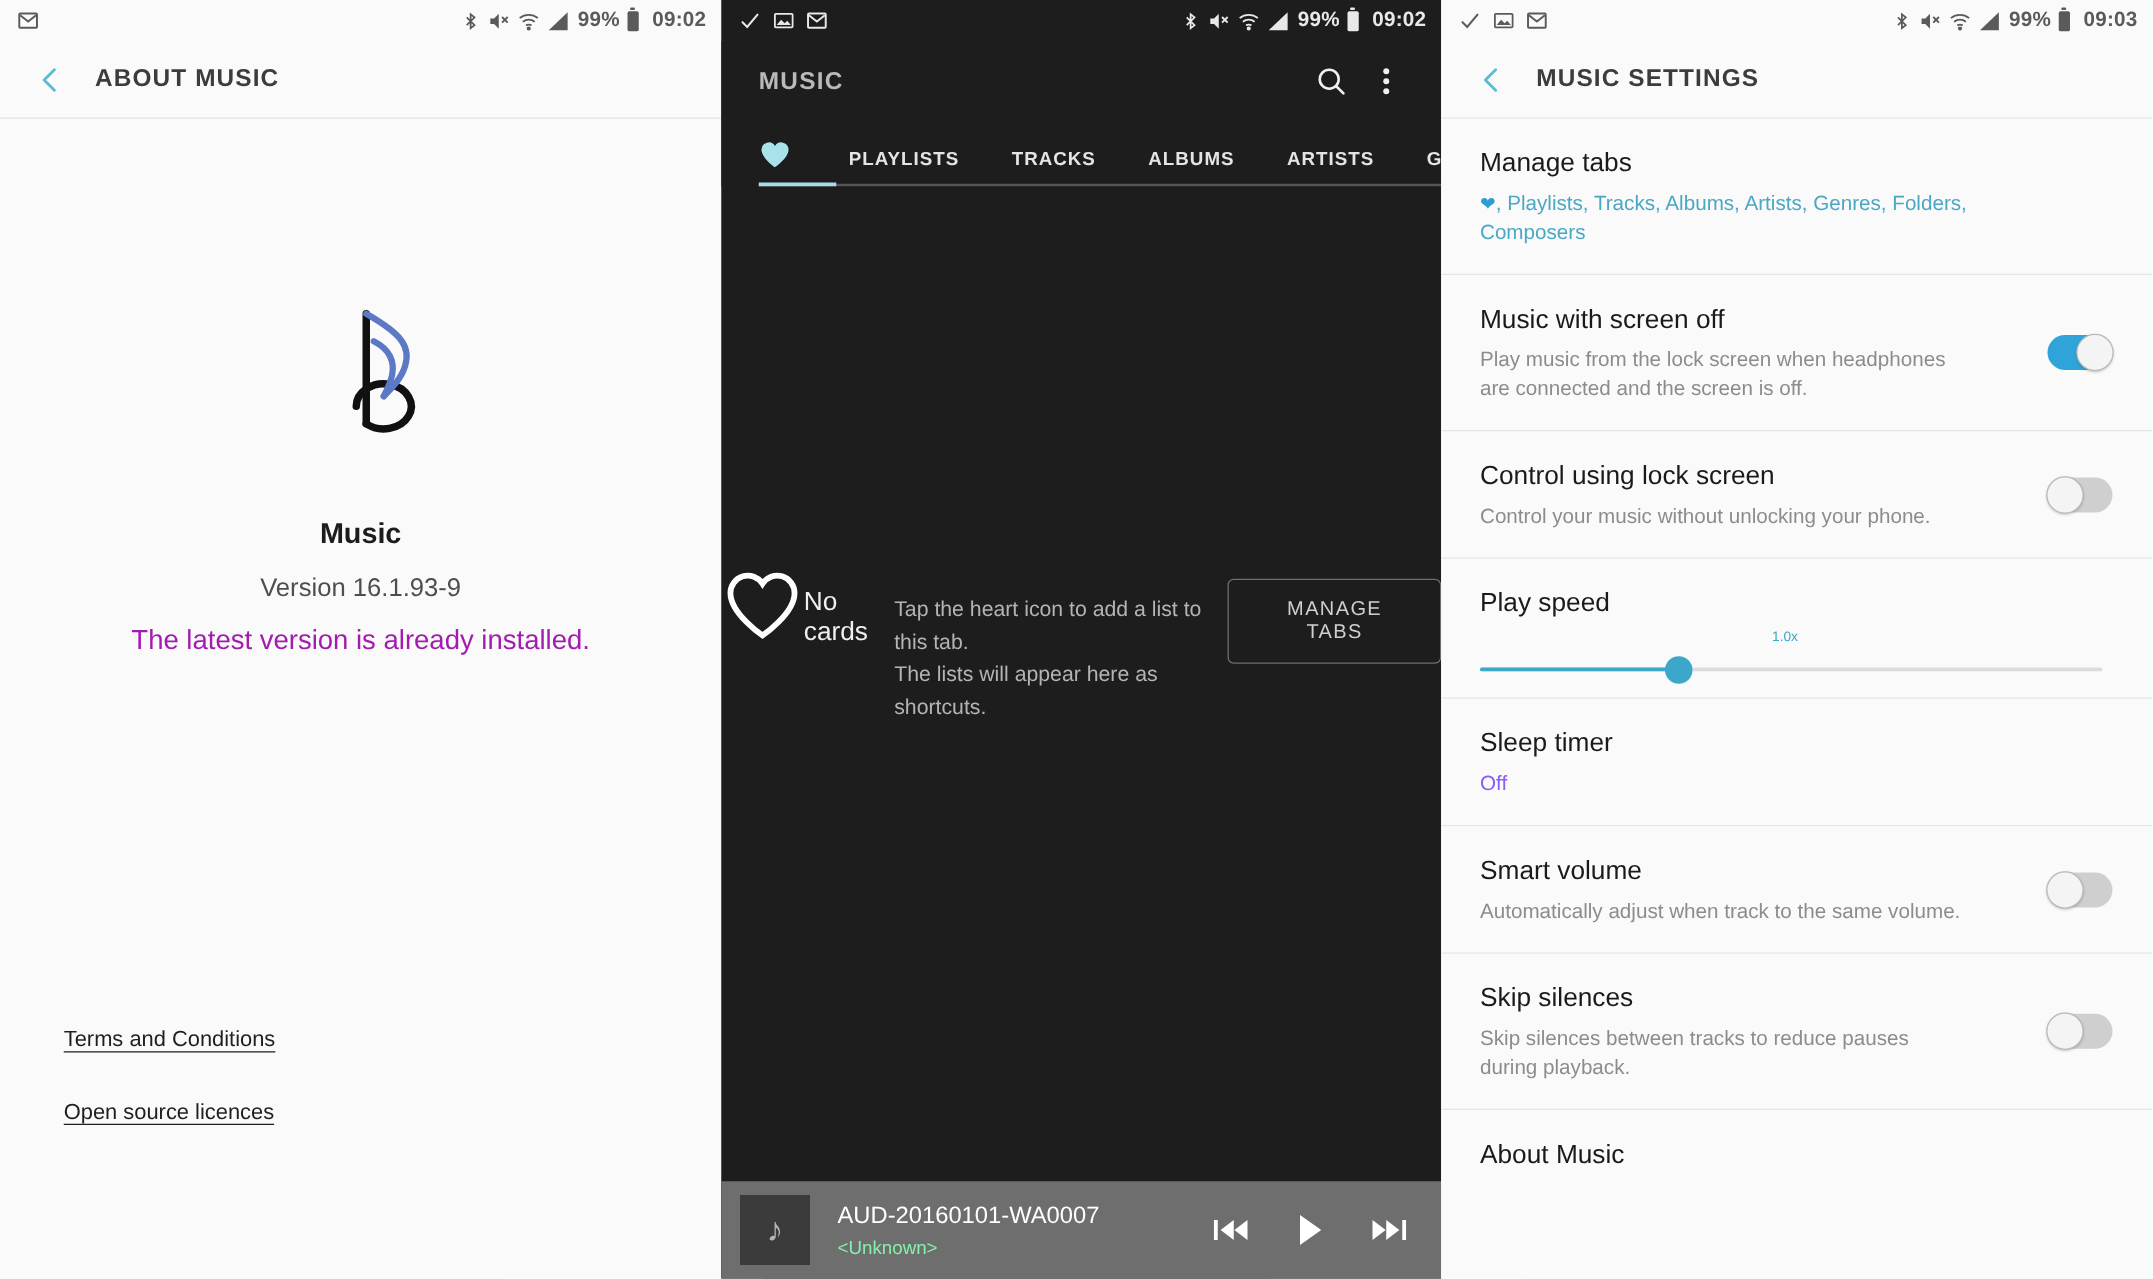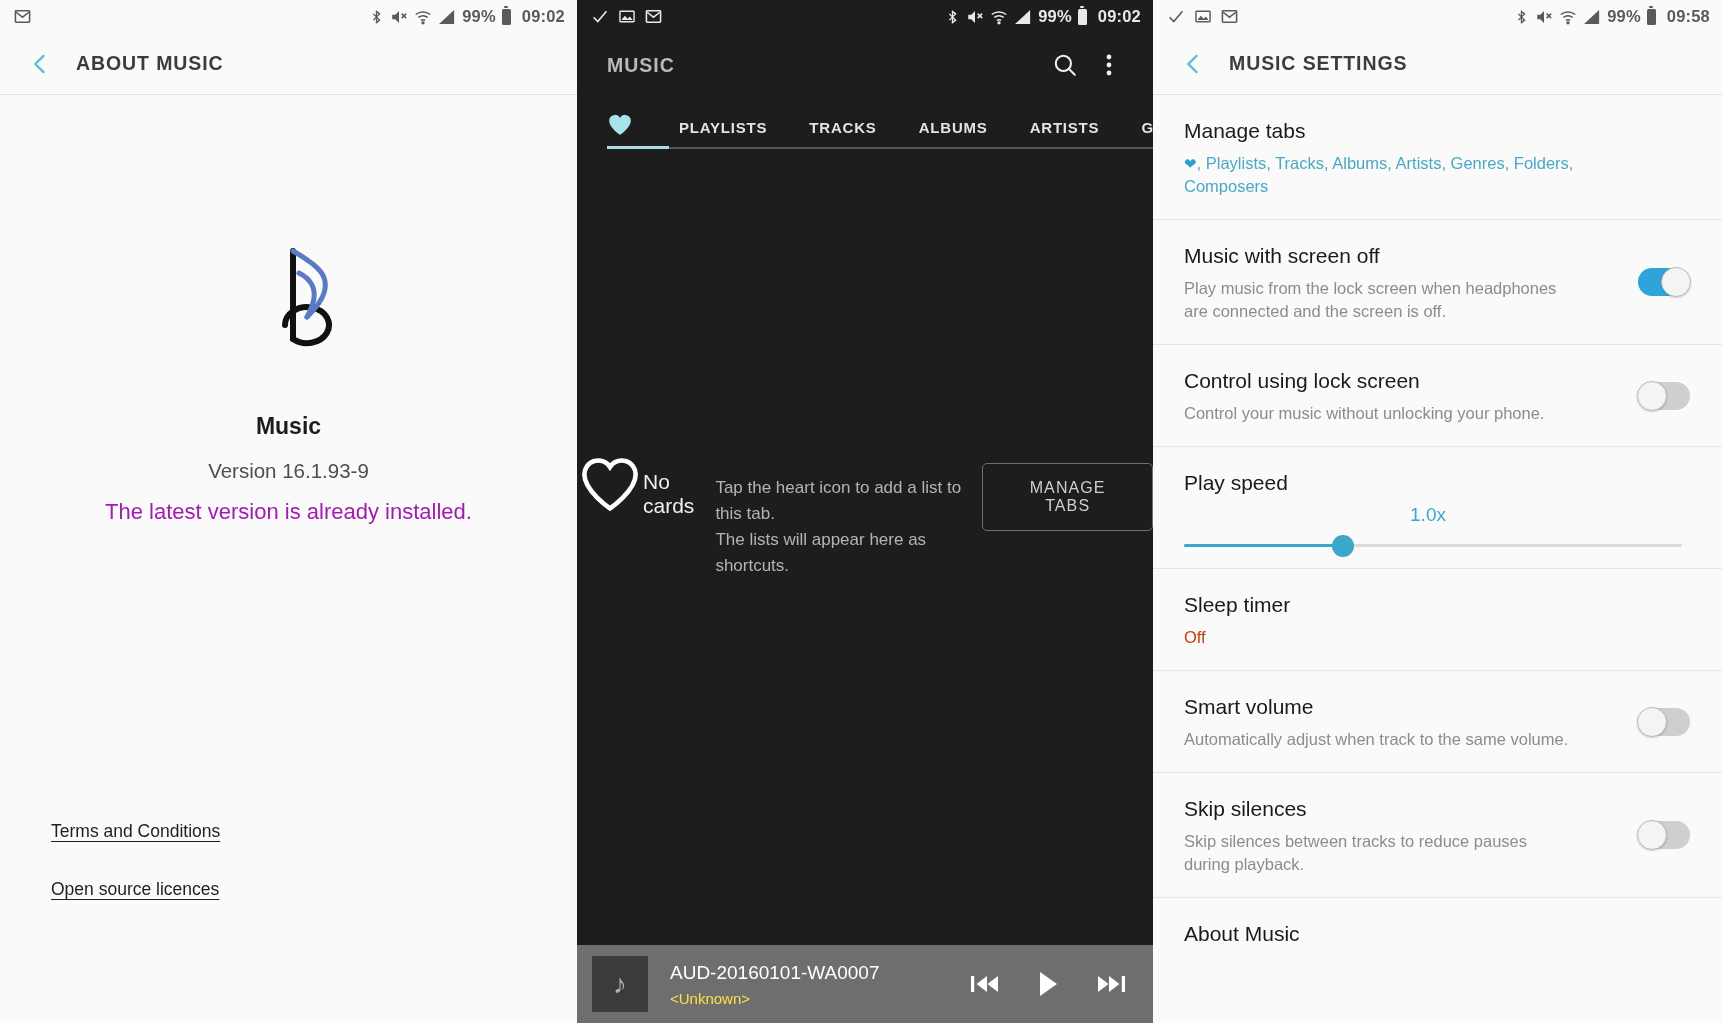--- a/index.html
+++ b/index.html
@@ -109,49 +109,49 @@
     position: absolute; left: 0; right: 0; bottom: 0; height: 78px;
     background: #6e6e6e; display: flex; align-items: center; padding: 0 22px 0 15px;
   }
   .pb-art {
     width: 56px; height: 56px; background: #3b3b3b;
     display: flex; align-items: center; justify-content: center;
     color: #b4b4b4; font-size: 27px; flex: 0 0 auto;
   }
   .pb-meta { margin-left: 22px; min-width: 0; }
   .pb-title { font-size: 19px; color: #ffffff; white-space: nowrap; }
-  .pb-sub { margin-top: 6px; font-size: 15px; color: #fde047; }
+  .pb-sub { margin-top: 6px; font-size: 15px; color: #86efac; }
   .pb-ctrls { margin-left: auto; display: flex; align-items: center; gap: 38px; padding-right: 6px; }
   .pb-btn { cursor: pointer; display: inline-flex; }
 
   
   .settings { background: #fafafa; height: calc(1023px - 33px); overflow: hidden; }
   .srow { padding: 22px 40px 21px 31px; border-bottom: 1px solid #e6e6e6; position: relative; }
   .srow:last-child { border-bottom: none; }
   .stitle { font-size: 21px; color: #1a1a1a; line-height: 27px; }
   .ssub { margin-top: 8px; font-size: 16.5px; color: #8c8c8c; line-height: 23px; padding-right: 110px; }
   .ssub.accent { color: #4aa8c4; padding-right: 30px; }
-  .ssub.accent2 { color: #c2410c; }
+  .ssub.accent2 { color: #8b5cf6; }
   .heartspan { color: #2c9fd0; font-size: 15px; }
 
   .toggle {
     position: absolute; right: 32px; top: 50%; transform: translateY(-50%);
     width: 52px; height: 28px; border-radius: 14px; cursor: pointer;
   }
   .toggle .track { position: absolute; inset: 0; border-radius: 14px; background: #cfcfcf; }
   .toggle .knob {
     position: absolute; top: -1px; left: -1px; width: 30px; height: 30px;
     border-radius: 50%; background: #f4f4f4; border: 1px solid #b9b9b9;
     box-shadow: 0 1px 2px rgba(0,0,0,.18);
   }
   .toggle.on .track { background: #2fa4da; }
   .toggle.on .knob { left: auto; right: -1px; }
 
   .slider-wrap { margin-top: 8px; }
-  .slider-val { text-align: center; font-size: 19px; color: #3ba7c9; padding-right: 10px; }
+  .slider-val { text-align: center; font-size: 11px; color: #3ba7c9; padding-right: 10px; }
   .slider-track {
     position: relative; margin-top: 18px; height: 3px; background: #dcdcdc; border-radius: 2px;
   }
   .slider-fill { position: absolute; left: 0; top: 0; height: 3px; background: #3ba7c9; border-radius: 2px; width: 32%; }
   .slider-knob {
     position: absolute; top: 50%; left: 32%; transform: translate(-50%, -50%);
     width: 22px; height: 22px; border-radius: 50%; background: #3ba7c9;
   }
 </style>
 </head>
@@ -401,21 +401,21 @@
             <circle cx="12" cy="19" r="1.3" fill="currentColor"></circle>
           </svg>
         </span>
         <span class="sb-ic">
           <svg width="18" height="16" viewBox="0 0 20 18">
               <path d="M1 17L18 1v16z" fill="currentColor"></path>
             </svg>
         </span>
         <span>99%</span>
         <span class="batt"></span>
-        <span class="sb-time">09:58</span>
+        <span class="sb-time">09:03</span>
       </div>
     </div>
 
     <div class="appbar-light">
       <span class="back-chevron">
         <svg width="28" height="28" viewBox="0 0 24 24" fill="none" stroke="#5bbcd4" stroke-width="2" stroke-linecap="round" stroke-linejoin="round">
           <polyline points="15 5 8 12 15 19"></polyline>
         </svg>
       </span>
       <span class="appbar-title">MUSIC SETTINGS</span>

